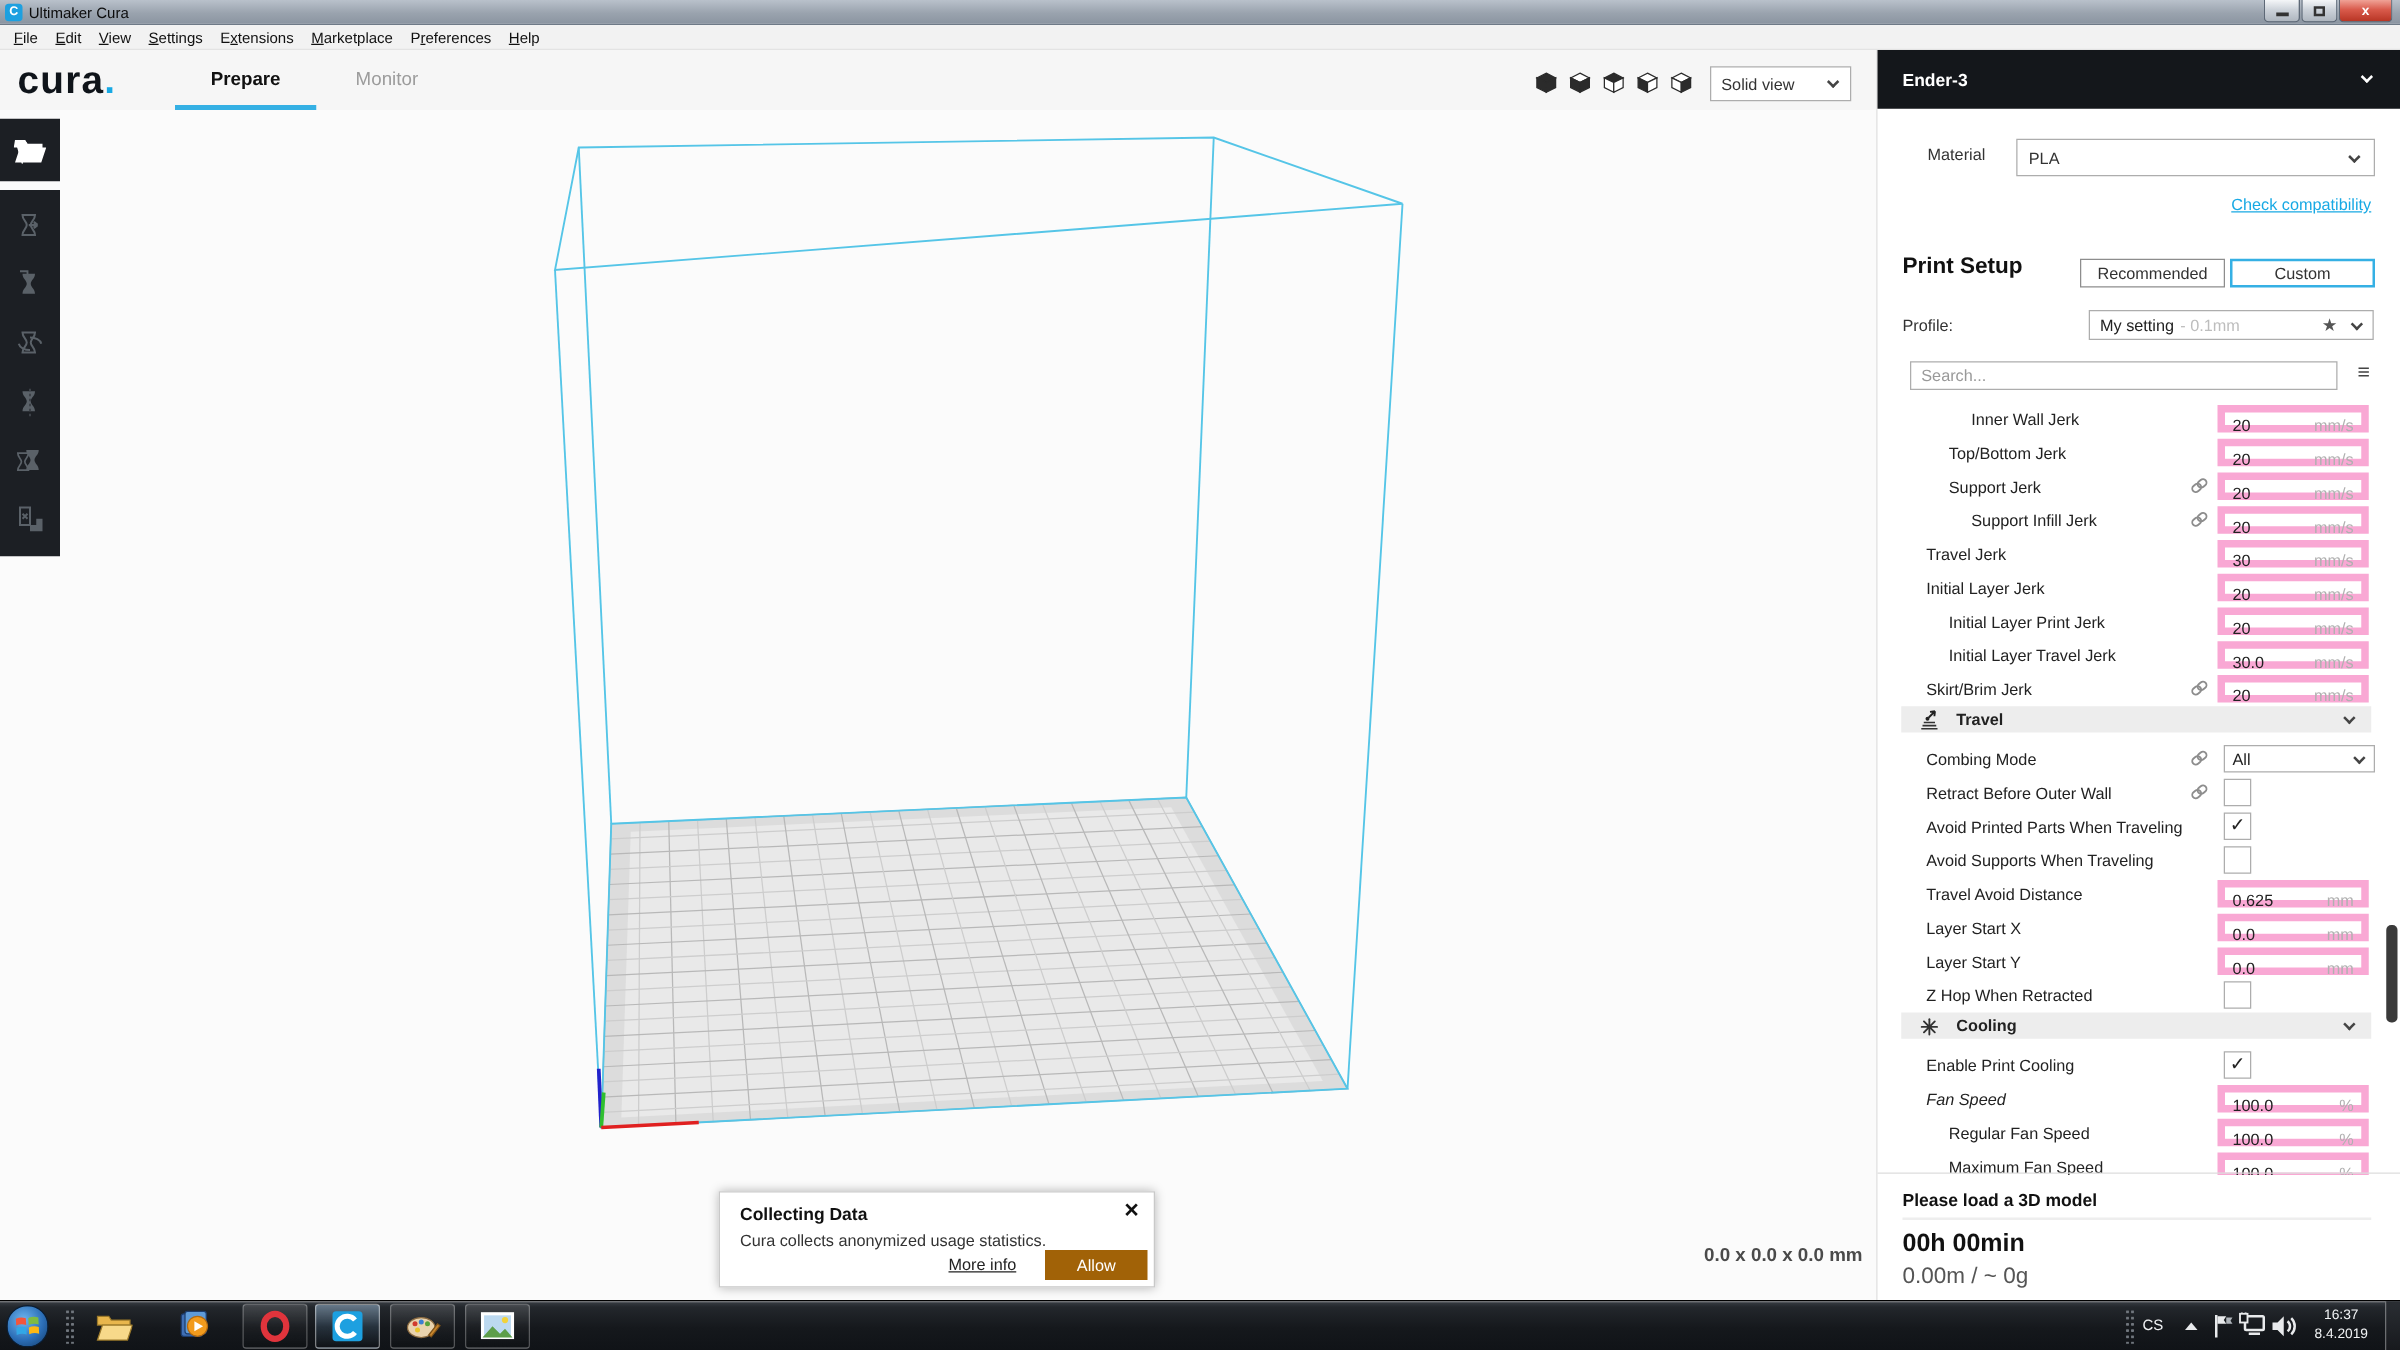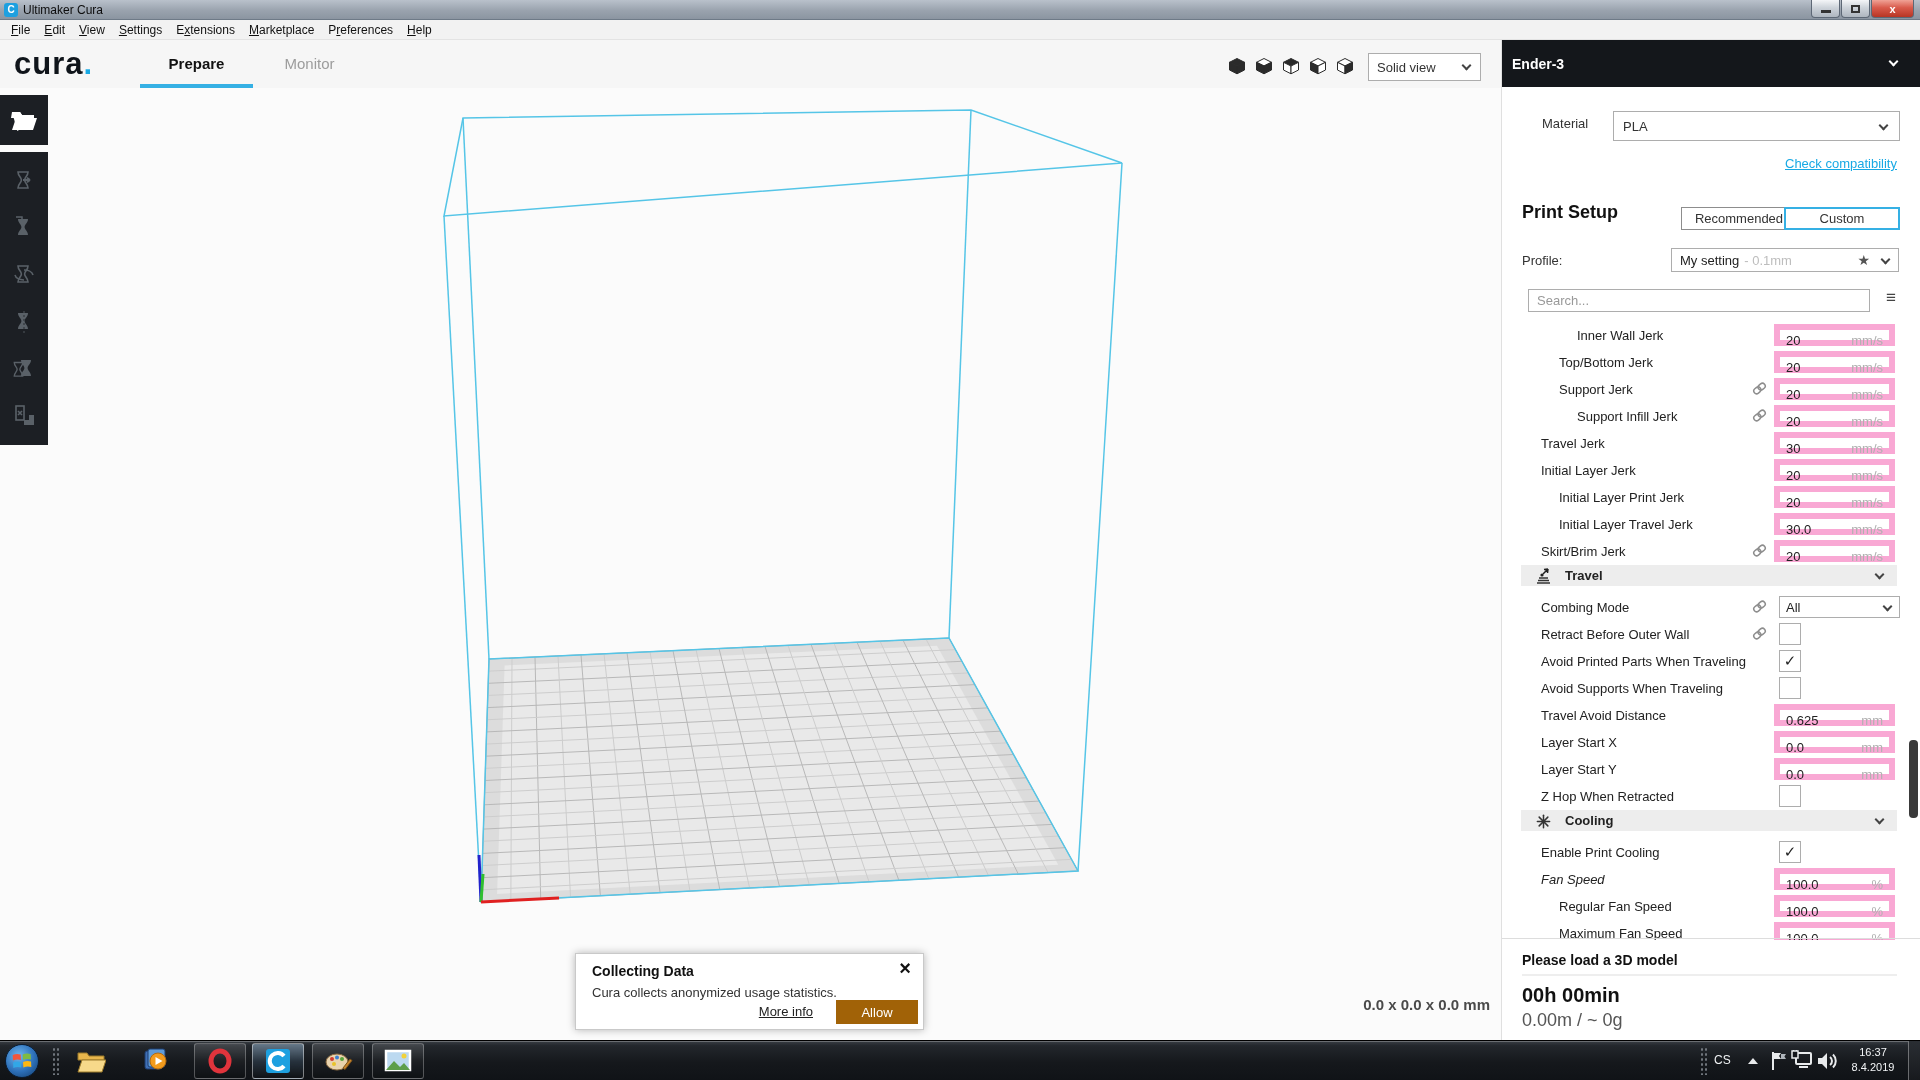--- a/index.html
+++ b/index.html
@@ -68,32 +68,32 @@
   .dialog .d-msg { position:absolute; left:16px; top:31px; font-size:13px; color:#333; }
   .dialog .d-moreinfo { position:absolute; right:110px; bottom:10px; font-size:13px; color:#222;
     text-decoration:underline; }
   .dialog .d-allow { position:absolute; right:5px; bottom:5px; width:82px; height:24px; background:#a16207;
     color:#fff; font-size:13px; display:flex; align-items:center; justify-content:center; }
 
   
   .sidebar { position:absolute; left:1501px; top:40px; width:419px; height:1000px; background:#fff;
     border-left:1px solid #e0e0e0; }
   .machine-header { position:absolute; left:0; top:0; width:419px; height:47px; background:#14171b;
-    color:#fff; font-size:14px; font-weight:bold; display:flex; align-items:center; padding-left:10px; }
+    color:#fff; font-size:14px; font-weight:bold; display:flex; align-items:center; padding-left:20px; }
   .machine-header .chev { border-color:#fff; position:absolute; right:24px; top:18px; }
   .mat-label { position:absolute; left:40px; top:76px; font-size:13px; color:#333; }
   .mat-select { position:absolute; left:111px; top:71px; width:287px; height:30px; border:1px solid #adadad;
     background:#fff; font-size:13px; color:#333; display:flex; align-items:center; padding-left:9px; }
   .mat-select .chev { position:absolute; right:12px; top:10px; }
   .check-compat { position:absolute; right:23px; top:116px; font-size:13px; color:#18a9e4;
     text-decoration:underline; }
   .ps-title { position:absolute; left:20px; top:162px; font-size:18px; font-weight:bold; color:#111; }
   .mode-btn { position:absolute; top:167px; height:23px; width:116px; background:#fff;
     border:1px solid #8d8d8d; font-size:13px; color:#333; display:flex; align-items:center; justify-content:center; }
-  .mode-btn.recommended { left:179px; }
+  .mode-btn.recommended { left:162px; }
   .mode-btn.custom { left:282px; border:2px solid #35b0e4; }
   .profile-label { position:absolute; left:20px; top:213px; font-size:13px; color:#333; }
   .profile-box { position:absolute; left:169px; top:208px; width:228px; height:24px; border:1px solid #adadad;
     background:#fff; font-size:13px; display:flex; align-items:center; padding-left:8px; }
   .profile-box .p-name { color:#222; }
   .profile-box .p-suffix { color:#bdbdbd; margin-left:5px; }
   .profile-box .star { position:absolute; right:28px; top:3px; color:#555; font-size:14px; }
   .profile-box .chev { position:absolute; right:9px; top:7px; }
   .search-box { position:absolute; left:26px; top:249px; width:342px; height:23px; border:1px solid #adadad;
     background:#fff; font-size:13px; color:#999; display:flex; align-items:center; padding-left:8px; }

